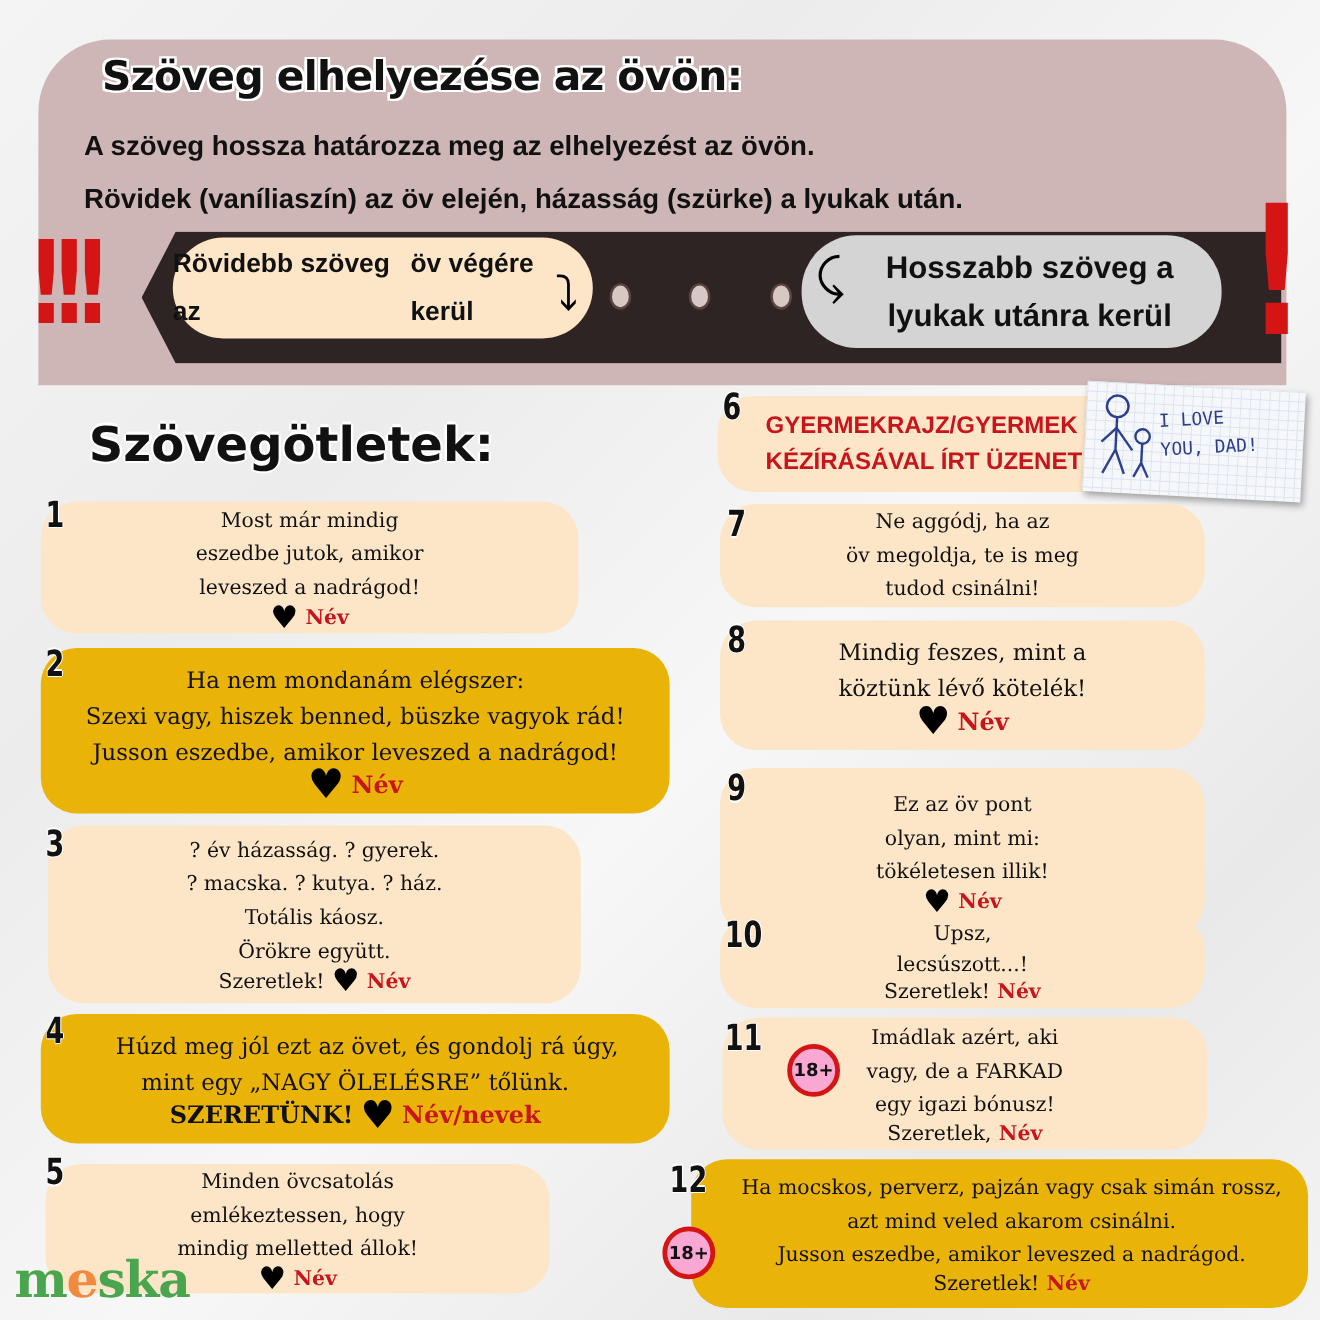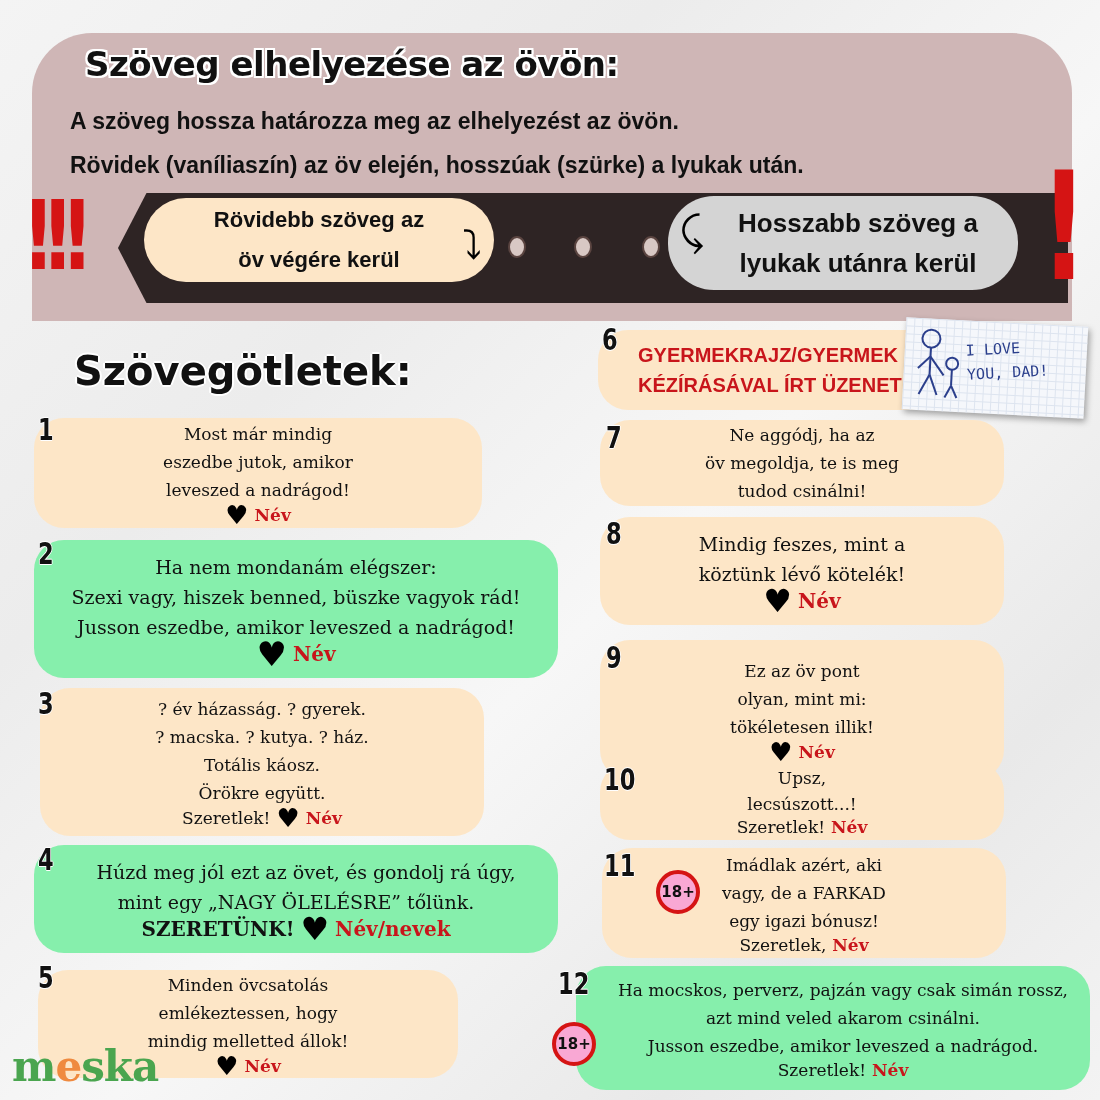--- a/index.html
+++ b/index.html
@@ -24,40 +24,40 @@
   .subline {
     left:70px; font-family:"Liberation Sans", sans-serif; font-weight:bold;
     font-size:23px; color:#111;
   }
   .belt {
     left:118px; top:193px; width:950px; height:110px; background:#2e2424;
     clip-path: polygon(3% 0, 100% 0, 100% 100%, 3% 100%, 0 50%);
   }
   .pill-short {
     left:144px; top:198px; width:350px; height:84px; background:#fde6c7; border-radius:42px;
-    display:flex; flex-direction:column; justify-content:center; align-items:center;
+    display:flex; flex-direction:row; justify-content:center; align-items:center;
   }
   .pill-long {
     left:668px; top:196px; width:350px; height:94px; background:#d4d4d4; border-radius:46px;
     display:flex; flex-direction:column; justify-content:center; align-items:center;
   }
   .pill-text { font-family:"Liberation Sans", sans-serif; font-weight:bold; color:#111; line-height:40px; }
   .hole { width:14px; height:18px; border-radius:50%; background:#d8c8c4; border:2px solid #5a4440; }
   .bang { color:#d51414; font-family:"DejaVu Sans", sans-serif; font-weight:bold; }
   .section-title {
     left:74px; top:348px; font-family:"DejaVu Sans", sans-serif; font-weight:bold;
     font-size:40px; color:#111;
     text-shadow: 2px 0 #fff, -2px 0 #fff, 0 2px #fff, 0 -2px #fff;
   }
   .card {
     position:absolute; border-radius:30px; display:flex; flex-direction:column;
     justify-content:center; align-items:center; text-align:center; color:#111;
   }
   .vanilla { background:#fde6c7; }
-  .grey { background:#86efac; }
+  .grey { background:#eab308; }
   .num {
     position:absolute; font-family:"DejaVu Sans", sans-serif; font-weight:bold; font-size:30px;
     color:#111; text-shadow:1px 0 #fff, -1px 0 #fff, 0 1px #fff, 0 -1px #fff;
     transform: scaleX(0.75); transform-origin:left top;
   }
   .line { font-size:17px; line-height:28px; white-space:nowrap; }
   .line.big { font-size:19px; line-height:30px; }
   .sig { display:flex; align-items:center; gap:6px; font-size:17px; }
   .heart { color:#000; font-size:26px; line-height:22px; }
   .name { color:#c8151b; font-weight:bold; }
@@ -75,21 +75,21 @@
   .note-text { position:absolute; left:62px; top:14px; color:#2b3f8c; font-family:"DejaVu Sans Mono", monospace; font-size:15px; line-height:24px; transform:rotate(-6deg); }
   .logo { left:12px; top:1042px; font-family:"DejaVu Serif", serif; font-weight:bold; font-size:42px; color:#4aa54f; letter-spacing:-1px; }
   .logo .e { color:#ef8a3f; }
 </style>
 </head>
 <body>
 
 <div class="abs header-panel"></div>
 <div class="abs title">Szöveg elhelyezése az övön:</div>
 <div class="abs subline" style="top:108px">A szöveg hossza határozza meg az elhelyezést az övön.</div>
-<div class="abs subline" style="top:152px">Rövidek (vaníliaszín) az öv elején, hosszúak (szürke) a lyukak után.</div>
+<div class="abs subline" style="top:152px">Rövidek (vaníliaszín) az öv elején, házasság (szürke) a lyukak után.</div>
 
 <div class="abs belt"></div>
 <div class="abs hole" style="left:508px;top:236px"></div>
 <div class="abs hole" style="left:574px;top:236px"></div>
 <div class="abs hole" style="left:642px;top:236px"></div>
 
 <div class="abs pill-short">
   <div class="pill-text" style="font-size:22px">Rövidebb szöveg az</div>
   <div class="pill-text" style="font-size:22px">öv végére kerül</div>
 </div>

